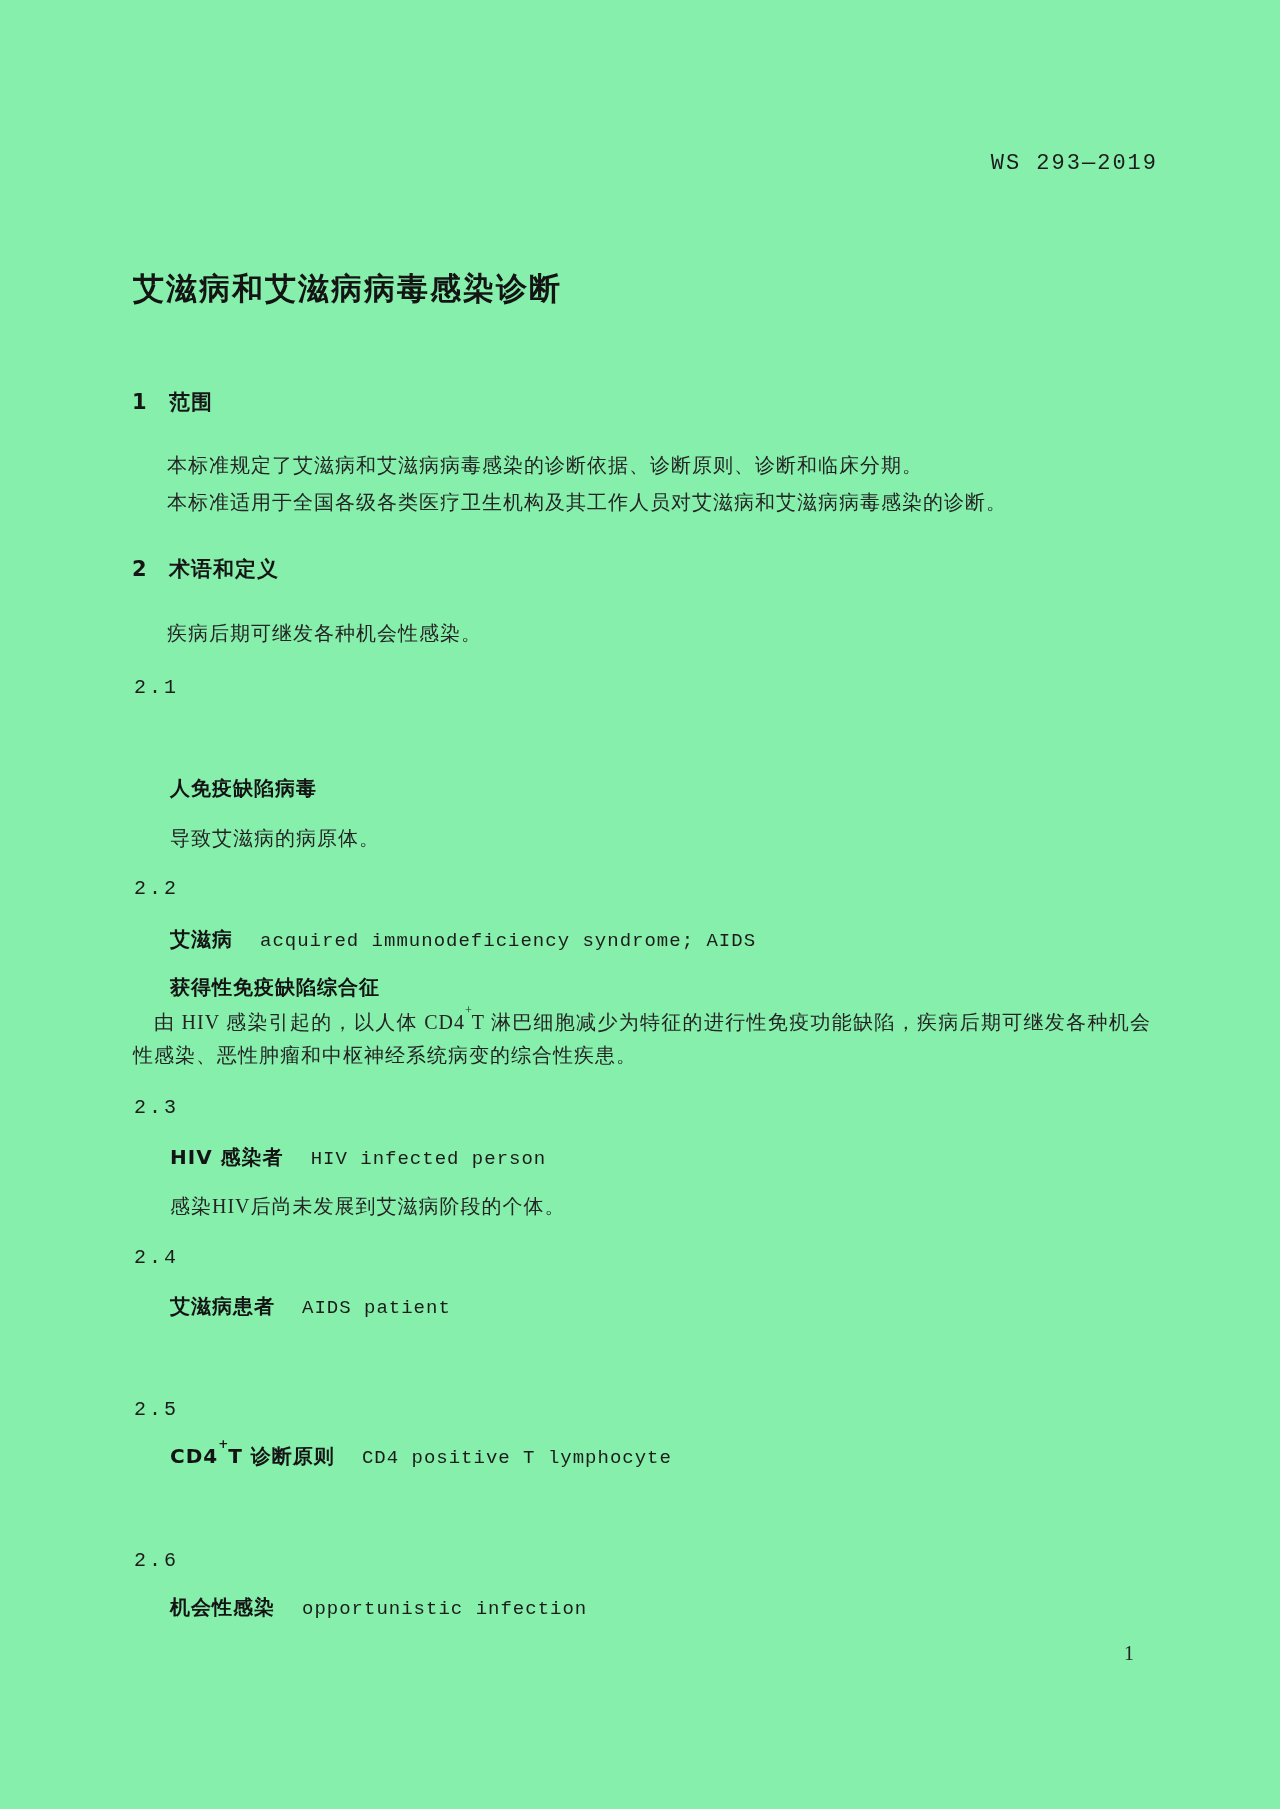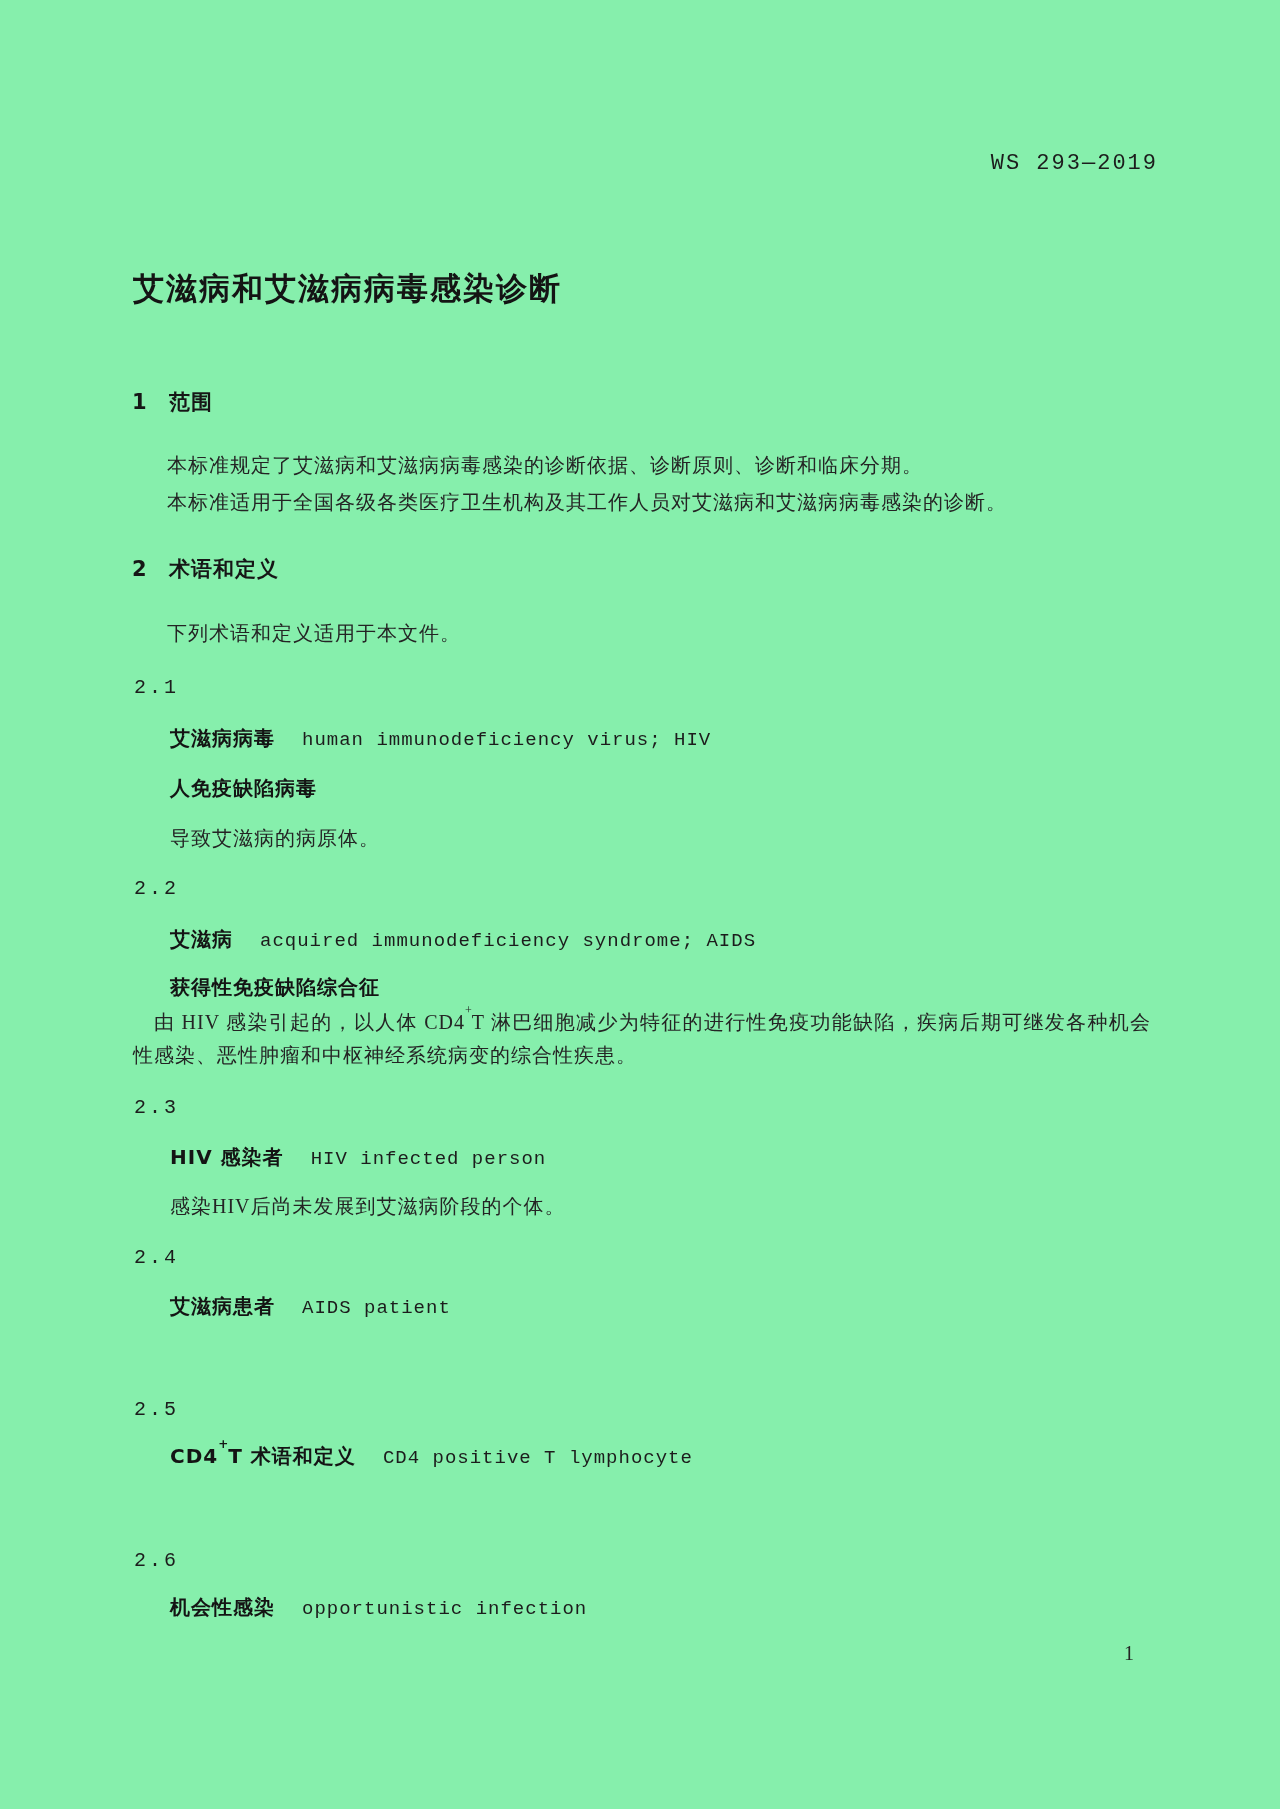--- a/index.html
+++ b/index.html
@@ -142,26 +142,23 @@
   </div>
 
   <div class="body-line" style="top:489px">本标准适用于全国各级各类医疗卫生机构及其工作人员对艾滋病和艾滋病病毒感染的诊断。</div>
   <div class="body-line" style="top:452px">本标准规定了艾滋病和艾滋病病毒感染的诊断依据、诊断原则、诊断和临床分期。</div>
 
   <div class="sec-heading" style="top:555px">
     <span class="num">2</span>
     <span>术语和定义</span>
   </div>
 
-  <div class="body-line" style="top:620px">下列术语和定义适用于本文件。</div>
+  <div class="body-line" style="top:620px">疾病后期可继发各种机会性感染。</div>
 
   <div class="item-id" style="top:676px">2.1</div>
-  <div class="term-line" style="top:725px">
-    <span class="term-zh">艾滋病病毒</span><span class="term-en">human immunodeficiency virus; HIV</span>
-  </div>
   <div class="alias-line" style="top:775px">人免疫缺陷病毒</div>
   <div class="def-line" style="top:825px">导致艾滋病的病原体。</div>
 
   <div class="item-id" style="top:877px">2.2</div>
   <div class="term-line" style="top:926px">
     <span class="term-zh">艾滋病</span><span class="term-en">acquired immunodeficiency syndrome; AIDS</span>
   </div>
   <div class="alias-line" style="top:974px">获得性免疫缺陷综合征</div>
   <p class="def-par" style="top:1001px">
     <span>由 HIV 感染引起的，以人体 CD4</span><sup class="plus">+</sup><span>T 淋巴细胞减少为特征的进行性免疫功能缺陷，疾病后期可继发各种机会性感染、恶性肿瘤和中枢神经系统病变的综合性疾患。</span>
@@ -173,21 +170,21 @@
   </div>
   <div class="def-line" style="top:1193px">感染HIV后尚未发展到艾滋病阶段的个体。</div>
 
   <div class="item-id" style="top:1246px">2.4</div>
   <div class="term-line" style="top:1293px">
     <span class="term-zh">艾滋病患者</span><span class="term-en">AIDS patient</span>
   </div>
 
   <div class="item-id" style="top:1398px">2.5</div>
   <div class="term-line" style="top:1443px">
-    <span class="term-zh"><span>CD4</span><sup class="plus">+</sup><span>T 术语和定义</span></span><span class="term-en">CD4 positive T lymphocyte</span>
+    <span class="term-zh"><span>CD4</span><sup class="plus">+</sup><span>T 诊断原则</span></span><span class="term-en">CD4 positive T lymphocyte</span>
   </div>
 
   <div class="item-id" style="top:1549px">2.6</div>
   <div class="term-line" style="top:1594px">
     <span class="term-zh">机会性感染</span><span class="term-en">opportunistic infection</span>
   </div>
 
   <div class="page-number">1</div>
 
 </div>

